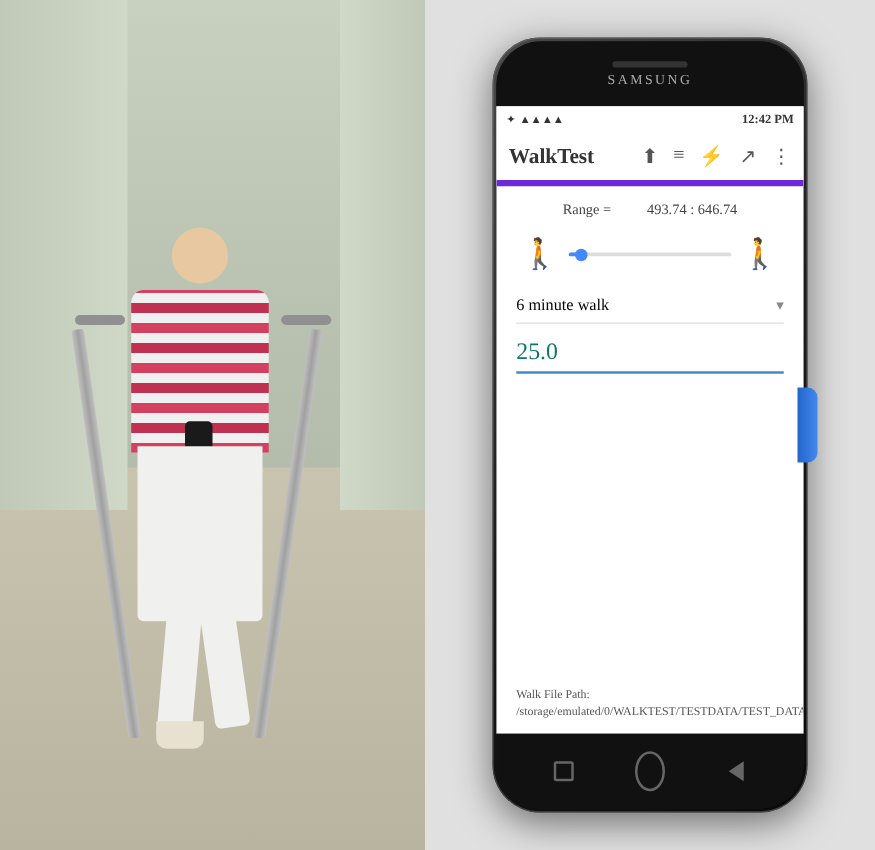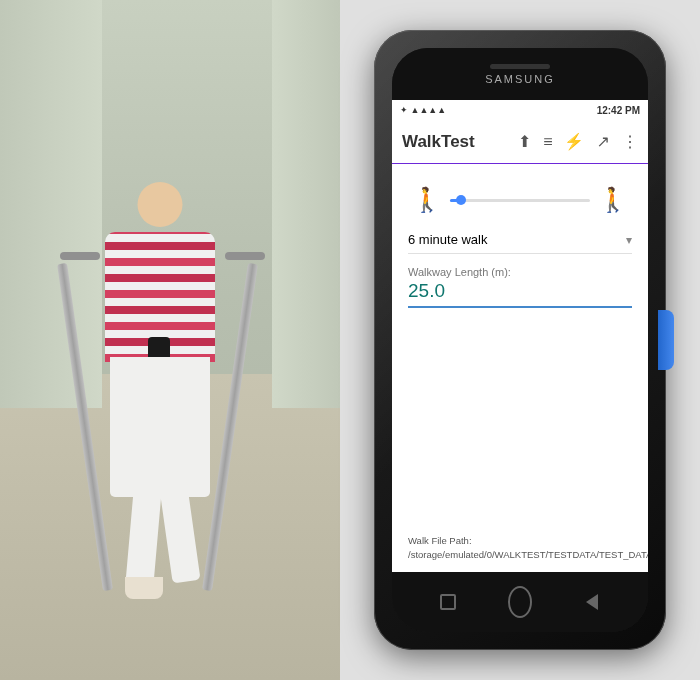--- a/index.html
+++ b/index.html
@@ -235,29 +235,30 @@
       width: 360px;
       height: 680px;
       display: flex;
       align-items: center;
       justify-content: center;
       background: #e0e0e0;
       padding: 10px;
     }
 
     .phone-outer {
-      width: 292px;
+      width: 252px;
       height: 620px;
       background: linear-gradient(145deg, #2a2a2a, #1a1a1a, #0a0a0a);
       border-radius: 38px;
-      padding: 18px;
+      padding: 3px;
       box-shadow:
         0 8px 30px rgba(0,0,0,0.5),
         inset 0 0 0 1px #444;
       position: relative;
+      font-family: Liberation Serif, serif;
     }
 
     .phone-inner {
       width: 100%;
       height: 100%;
       background: #1a1a1a;
       border-radius: 36px;
       overflow: hidden;
       position: relative;
       display: flex;
@@ -324,21 +325,21 @@
       color: #333;
     }
 
     
     .app-bar {
       height: 44px;
       background: #fff;
       display: flex;
       align-items: center;
       padding: 0 10px;
-      border-bottom: 1px solid #6d28d9;
+      border-bottom: 5px solid #6d28d9;
       flex-shrink: 0;
     }
 
     .app-title {
       font-size: 17px;
       font-weight: bold;
       color: #333;
       flex: 1;
     }
 
@@ -610,38 +611,42 @@
               <span class="bar-icon">⚡</span>
               <span class="bar-icon">↗</span>
               <span class="bar-icon">⋮</span>
             </div>
           </div>
 
           <div class="screen-content">
 
 
             <div class="range-info">
+              <div>
+                <span>Range =</span>
+                &nbsp;&nbsp;&nbsp;&nbsp;&nbsp;&nbsp;&nbsp;&nbsp;
+                <span>493.74 : 646.74</span>
+              </div>
             </div>
 
             <div class="slider-section">
               <span class="person-icon-red">🚶</span>
               <div class="slider-track">
                 <div class="slider-fill"></div>
                 <div class="slider-thumb"></div>
               </div>
               <span class="person-icon-green">🚶</span>
             </div>
 
             <div class="dropdown-row">
               <span class="dropdown-label">6 minute walk</span>
               <span class="dropdown-arrow">▾</span>
             </div>
 
             <div class="input-row">
-              <span class="input-label">Walkway Length (m):</span>
               <span class="input-value">25.0</span>
             </div>
 
 
             <div class="file-path">Walk File Path: /storage/emulated/0/WALKTEST/TESTDATA/TEST_DATA_151126_142223.csv</div>
 
           </div>
         </div>
 
         <div class="phone-bottom-bezel">

